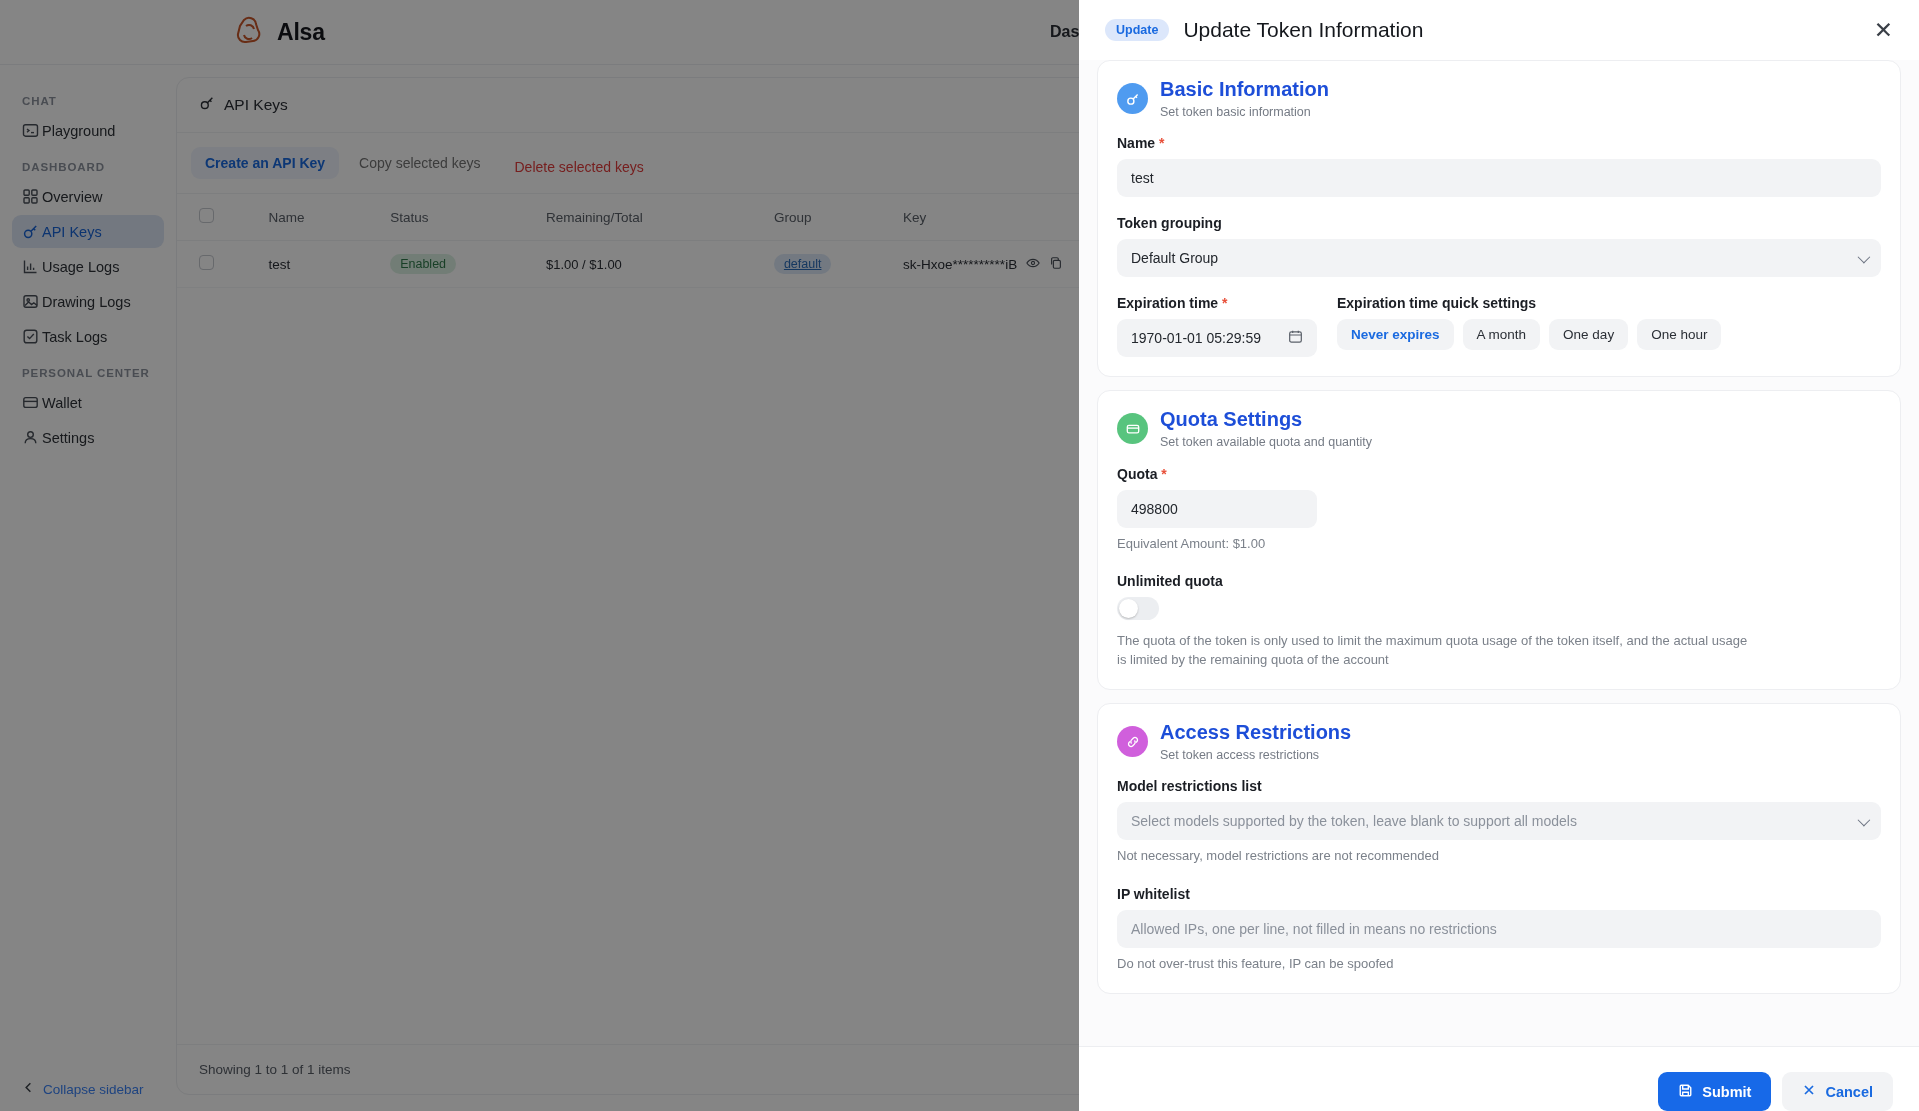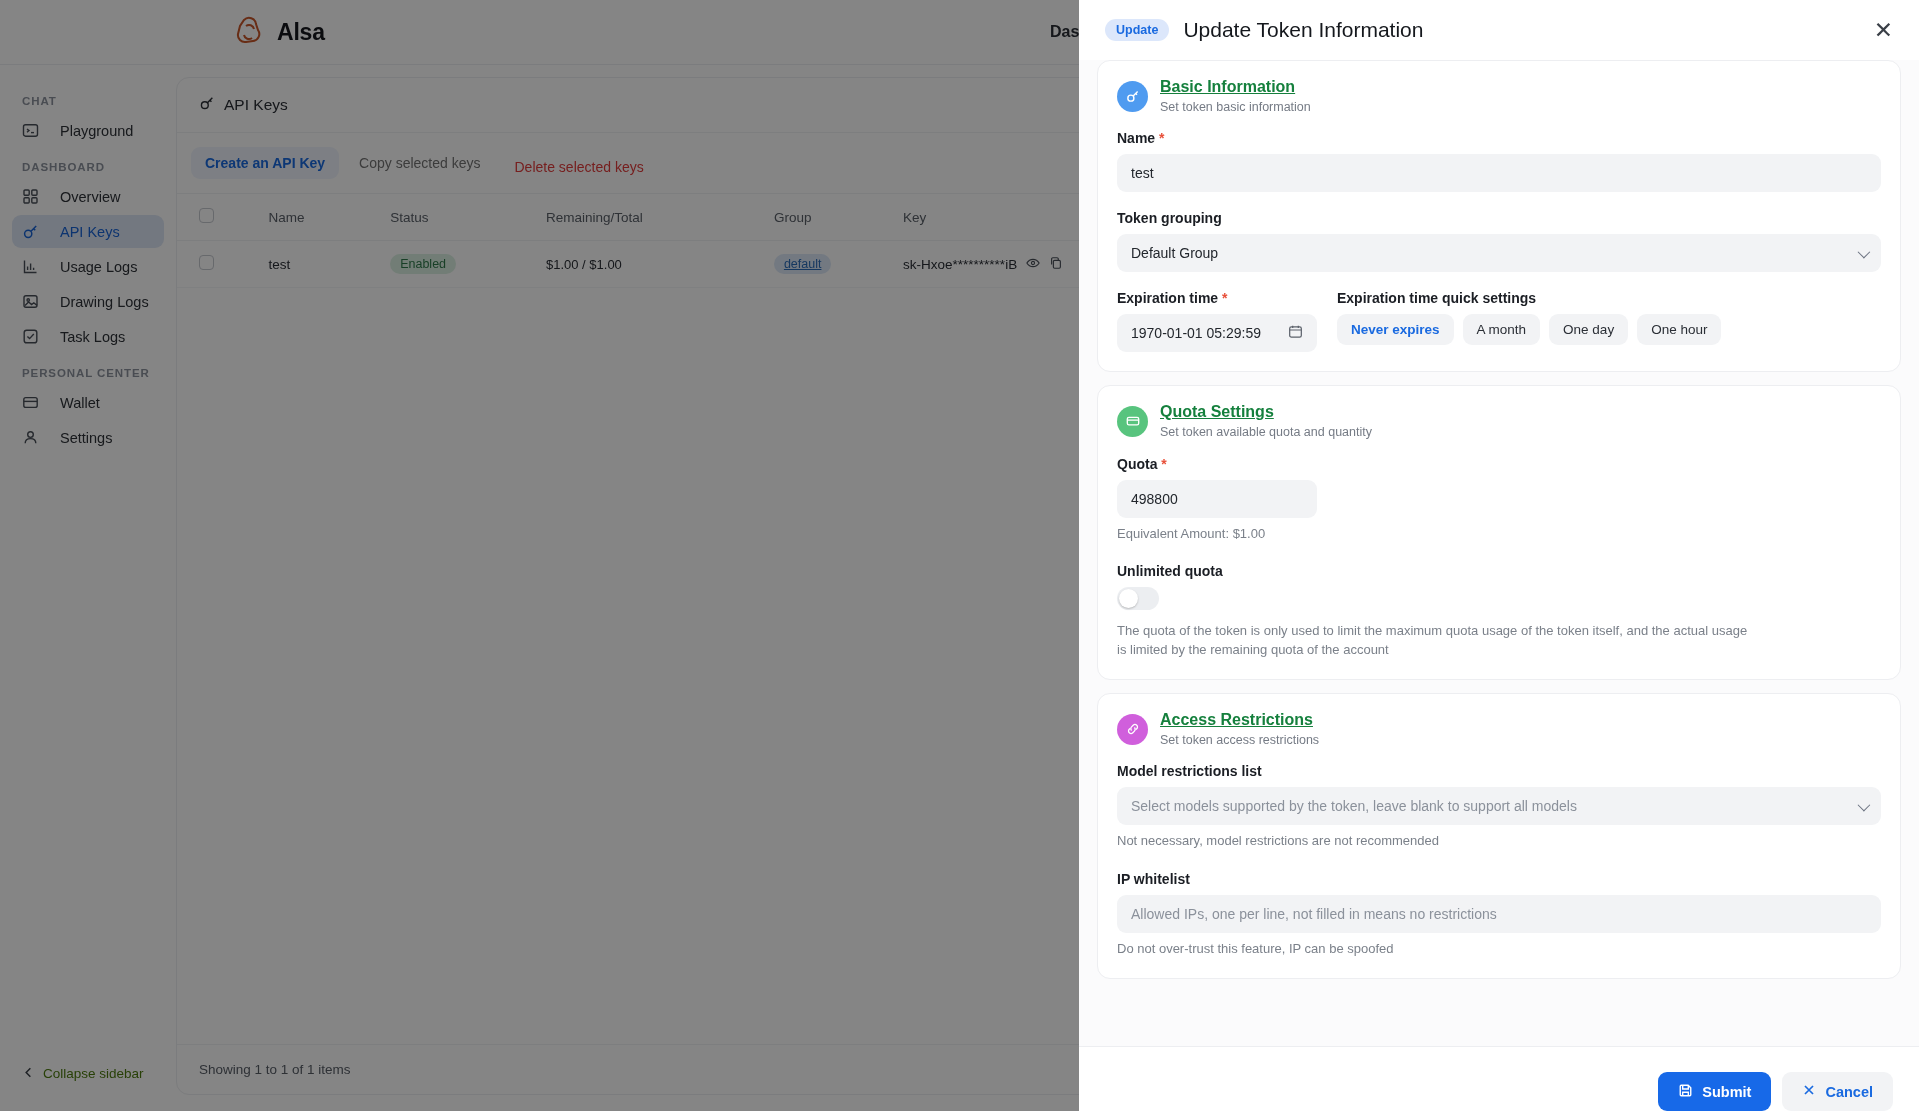--- a/index.html
+++ b/index.html
@@ -30,29 +30,29 @@
           transform: rotate(45deg) translate(-2px,-2px); }
 
   
   .sidebar {
     position: absolute; top: 65px; left: 0; width: 176px; bottom: 0;
     padding: 16px 12px 0 12px;
   }
   .side-group { font-size: 11.5px; letter-spacing: .9px; color: #8d939e; font-weight: 600;
                 margin: 14px 0 7px 10px; text-transform: uppercase; }
   .side-item {
-    display: flex; align-items: center; gap: 21px; height: 33px; padding: 0 10px;
+    display: flex; align-items: center; gap: 3px; height: 33px; padding: 0 10px;
     border-radius: 9px; color: #2e3238; font-size: 14.5px; cursor: pointer; margin-bottom: 2px;
   }
   .side-item.active { background: #dde6f5; color: #1864d6; font-weight: 500; }
   .side-icon { width: 17px; height: 17px; display: block; flex: none; }
   .collapse-btn {
     position: absolute; bottom: 14px; left: 12px;
-    display: flex; align-items: flex-start; gap: 8px; height: 31px; padding: 0 13px 0 10px;
-    border-radius: 17px; font-size: 13.5px; color: #4d7c0f; cursor: pointer;
+    display: flex; align-items: flex-end; gap: 8px; height: 31px; padding: 0 13px 0 10px;
+    border-radius: 17px; font-size: 13.5px; color: #3b82f6; cursor: pointer;
   }
 
   
   .main { position: absolute; top: 65px; left: 176px; right: 0; bottom: 0; padding: 12px 16px 16px 0; }
   .card {
     height: 100%; border: 1px solid #eceef1; border-radius: 13px; background: #fff;
     display: flex; flex-direction: column; overflow: hidden;
   }
   .card-head { display: flex; align-items: center; gap: 9px; padding: 17px 22px;
                font-size: 15.5px; color: #2b2f36; border-bottom: 1px solid #f0f1f4; }
@@ -101,21 +101,21 @@
   .close-x { margin-left: auto; font-size: 23px; color: #3a3f47; cursor: pointer; line-height: 1; }
 
   .drawer-body { flex: 1; overflow: hidden; padding: 0 18px 8px 18px; }
   .section {
     background: #fff; border: 1px solid #edeef1; border-radius: 13px;
     padding: 16px 19px 19px 19px; margin-bottom: 13px;
   }
   .sec-head { display: flex; align-items: center; gap: 12px; margin-bottom: 15px; }
   .sec-ico { width: 31px; height: 31px; border-radius: 50%; flex: none;
              display: flex; align-items: center; justify-content: center; }
-  .sec-t { font-size: 16px; font-weight: 600; color: #15803d; line-height: 1.25; text-decoration: underline; }
+  .sec-t { font-size: 20px; font-weight: 600; color: #1d4ed8; line-height: 1.25; }
   .sec-s { font-size: 12.5px; color: #757b85; line-height: 1.3; }
 
   .flabel { font-size: 14px; font-weight: 700; color: #1b1e24; margin-bottom: 8px; display: block; }
   .req { color: #e8503a; font-weight: 700; }
   .field {
     background: #f2f3f5; border-radius: 9px; height: 38px; display: flex; align-items: center;
     padding: 0 14px; font-size: 14px; color: #23272d; width: 100%;
   }
   .field.ph { color: #8b919b; }
   .hint { font-size: 13px; color: #7b818a; margin-top: 7px; line-height: 1.45; }

